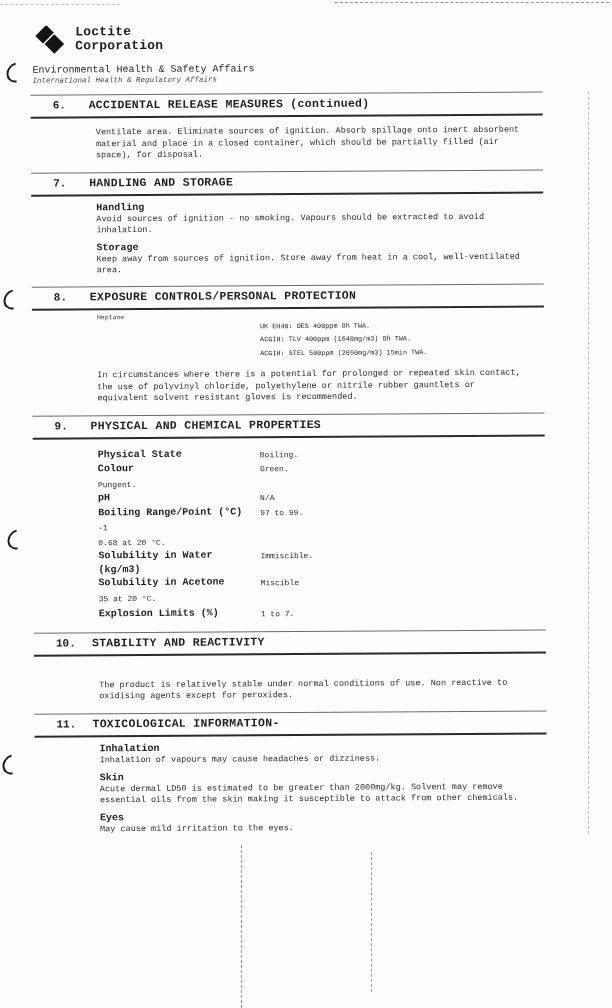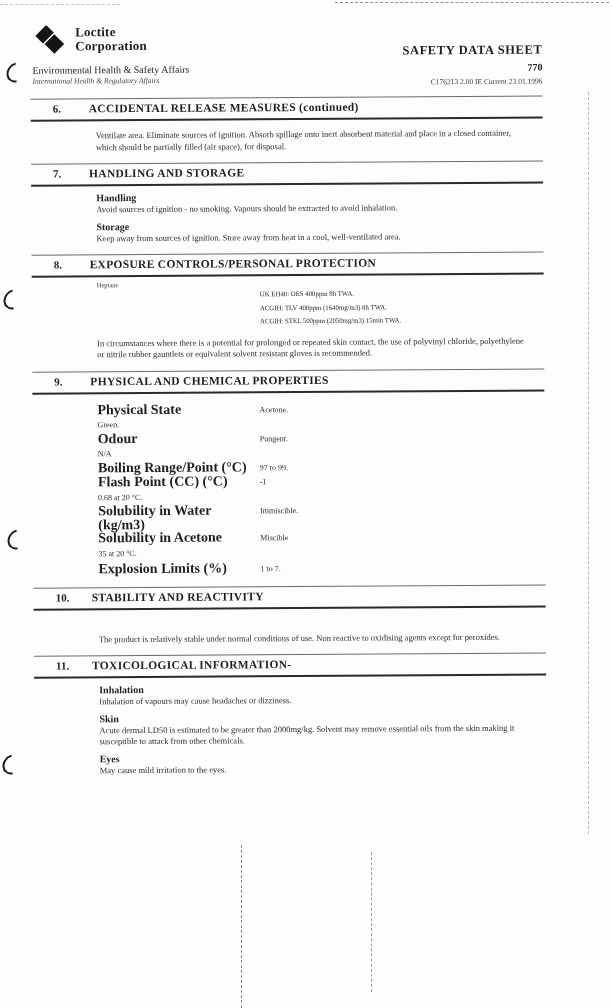--- a/index.html
+++ b/index.html
@@ -1,21 +1,21 @@
 <!DOCTYPE html>
 <html><head>
 <meta charset="utf-8">
 <style>
   html,body { margin:0; padding:0; background:#ffffff; }
   .page {
     position:relative;
     width:612px; height:1008px;
     background:#fdfdfb;
     overflow:hidden;
-    font-family:Liberation Serif, serif;
+    font-family:Liberation Mono, monospace;
     color:#1f1f1f;
   }
   .content {
     position:absolute; top:0; left:0; right:0;
     padding:24px 70px 0 30px;
     transform:rotate(-0.35deg);
     transform-origin:50% 0;
   }
 
   
@@ -47,21 +47,21 @@
   .sub-text { font-size:8.5px; line-height:11px; margin-left:65px; max-width:435px; color:#2b2b2b; }
 
   
   .substance { font-size:6.5px; margin:4px 0 0 65px; color:#3a3a3a; }
   .limits { margin:0 0 4px 228px; font-size:6.8px; color:#262626; }
   .limit-line { line-height:13.5px; }
 
   
   .props { margin:9px 0 4px 65px; }
   .prop-row { display:flex; }
-  .prop-label { width:162px; flex:0 0 auto; font-size:14px; font-weight:bold; line-height:13.5px; }
+  .prop-label { width:162px; flex:0 0 auto; font-size:10px; font-weight:bold; line-height:13.5px; }
   .prop-value { font-size:8px; line-height:13.5px; padding-top:1px; color:#2b2b2b; }
   .prop-row.spaced { margin-top:2px; }
 
   
   .late-body { margin-top:24px; }
 
   
   .tox-item .sub-text { margin-bottom:2px; }
 
   
@@ -110,25 +110,20 @@
             </svg>
           </span>
           <div class="company">
             <div class="company-name">Loctite</div>
             <div class="company-name">Corporation</div>
           </div>
         </div>
         <div class="dept">Environmental Health &amp; Safety Affairs</div>
         <div class="dept-small">International Health &amp; Regulatory Affairs</div>
       </div>
-      <div class="header-right">
-        <div class="doc-title">SAFETY DATA SHEET</div>
-        <div class="doc-number">770</div>
-        <div class="doc-ref">C176213 2.00 IE Current 23.01.1996</div>
-      </div>
     </header>
 
     <section>
       <div class="sec-head">
         <span class="sec-num">6.</span>
         <span class="sec-title">ACCIDENTAL RELEASE MEASURES (continued)</span>
       </div>
       <div class="sec-body">Ventilate area.  Eliminate sources of ignition.  Absorb spillage onto inert absorbent material and place in a closed container, which should be partially filled (air space), for disposal.</div>
     </section>
 
@@ -158,38 +153,38 @@
     </section>
 
     <section>
       <div class="sec-head">
         <span class="sec-num">9.</span>
         <span class="sec-title">PHYSICAL AND CHEMICAL PROPERTIES</span>
       </div>
       <div class="props">
         <div class="prop-row">
           <div class="prop-label">Physical State</div>
-          <div class="prop-value">Acetone.</div>
-        </div>
-        <div class="prop-row">
+          <div class="prop-value">Boiling.</div>
+        </div>
+        <div class="prop-row">
+          <div class="prop-label">Colour</div>
           <div class="prop-value">Green.</div>
         </div>
         <div class="prop-row">
-          <div class="prop-label">Odour</div>
           <div class="prop-value">Pungent.</div>
         </div>
         <div class="prop-row">
+          <div class="prop-label">pH</div>
           <div class="prop-value">N/A</div>
         </div>
         <div class="prop-row">
           <div class="prop-label">Boiling Range/Point (°C)</div>
           <div class="prop-value">97 to 99.</div>
         </div>
         <div class="prop-row">
-          <div class="prop-label">Flash Point (CC) (°C)</div>
           <div class="prop-value">-1</div>
         </div>
         <div class="prop-row">
           <div class="prop-value">0.68 at 20 °C.</div>
         </div>
         <div class="prop-row">
           <div class="prop-label">Solubility in Water (kg/m3)</div>
           <div class="prop-value">Immiscible.</div>
         </div>
         <div class="prop-row">

